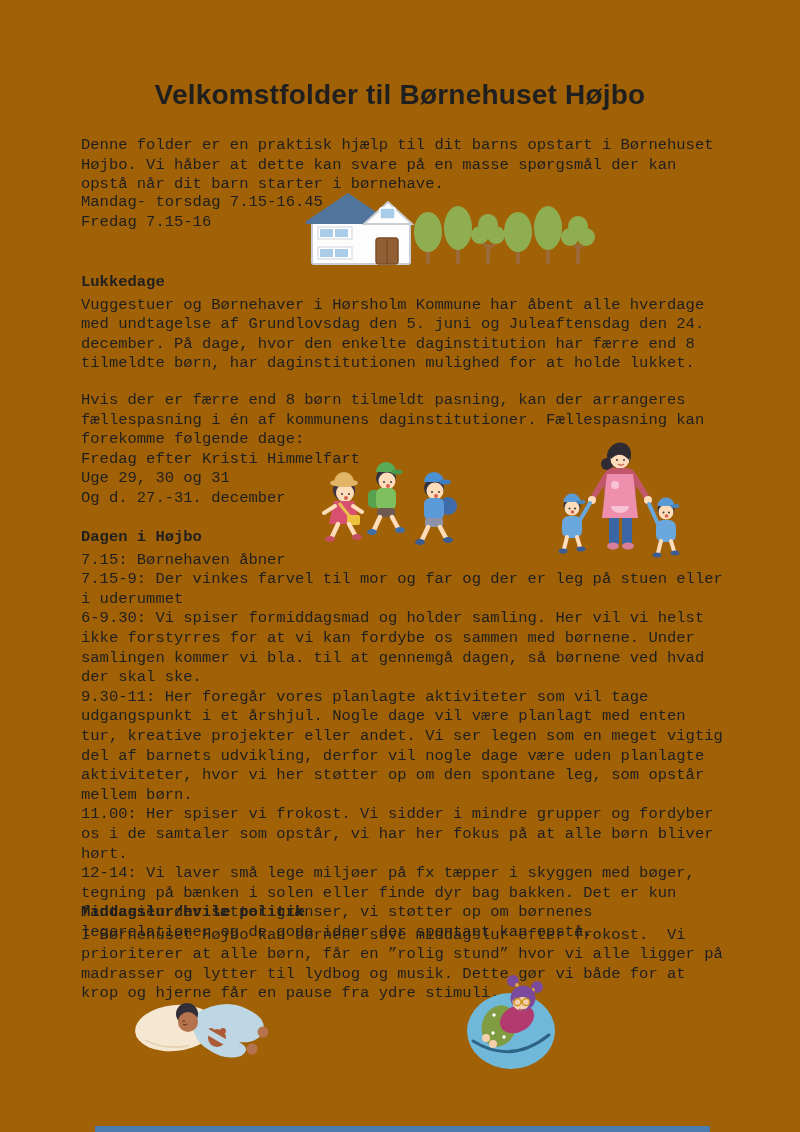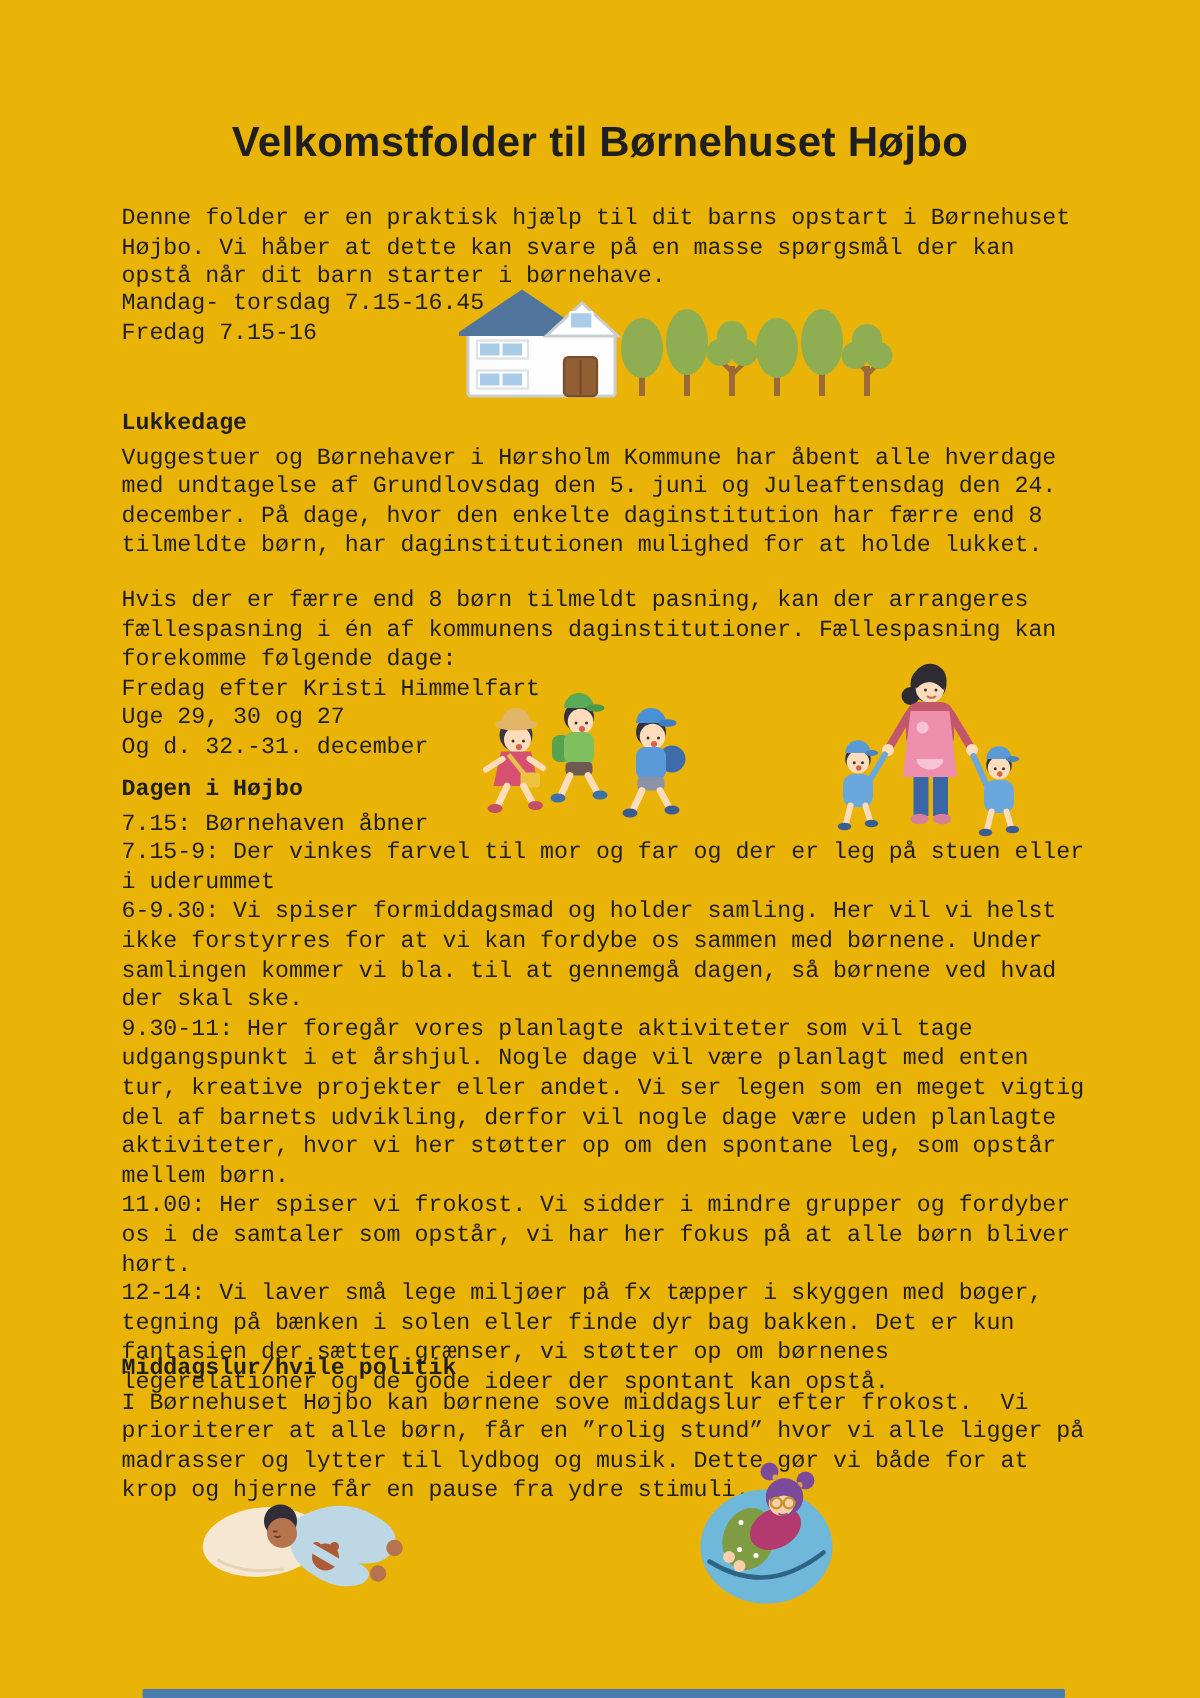--- a/index.html
+++ b/index.html
@@ -1,18 +1,18 @@
 <!DOCTYPE html>
 <html><head>
 <meta charset="utf-8">
 <style>
   html, body { margin: 0; padding: 0; background: #ffffff; }
   .page {
     position: relative; width: 800px; height: 1132px;
-    background: #eab308; overflow: hidden;
+    background: #a16207; overflow: hidden;
     font-family: "Liberation Sans", sans-serif; color: #1f1f1f;
   }
   .title {
     position: absolute; top: 79px; left: 0; width: 800px; margin: 0;
     text-align: center; font-size: 28px; font-weight: bold; letter-spacing: 0.2px;
   }
   .block {
     position: absolute; left: 81px; width: 646px;
     font-size: 15.5px; line-height: 19.6px; font-family: Liberation Mono, monospace;
   }
@@ -92,22 +92,22 @@
   </svg>
 
   <div class="block" style="top:273px">
     <h3>Lukkedage</h3>
     <p>Vuggestuer og Børnehaver i Hørsholm Kommune har åbent alle hverdage med undtagelse af Grundlovsdag den 5. juni og Juleaftensdag den 24. december. På dage, hvor den enkelte daginstitution har færre end 8 tilmeldte børn, har daginstitutionen mulighed for at holde lukket.</p>
   </div>
 
   <div class="block" style="top:391px">
     <p>Hvis der er færre end 8 børn tilmeldt pasning, kan der arrangeres fællespasning i én af kommunens daginstitutioner. Fællespasning kan forekomme følgende dage:</p>
     <p>Fredag efter Kristi Himmelfart</p>
-    <p>Uge 29, 30 og 27</p>
-    <p>Og d. 32.-31. december</p>
+    <p>Uge 29, 30 og 31</p>
+    <p>Og d. 27.-31. december</p>
   </div>
 
   <svg class="illo" style="left:316px; top:452px" width="150" height="122" viewBox="0 0 150 122" aria-hidden="true">
     <g>
       <rect x="52" y="38" width="12" height="18" rx="5" fill="#57a24e"></rect>
       <circle cx="70" cy="26" r="10" fill="#33313b"></circle>
       <circle cx="71" cy="29" r="8.5" fill="#ffdcba"></circle>
       <path d="M60,20 A10 10 0 0 1 80,20 Z" fill="#5aab57"></path>
       <ellipse cx="81" cy="20" rx="6" ry="2.5" fill="#4c984a"></ellipse>
       <circle cx="68" cy="30" r="1" fill="#3a3640"></circle>
@@ -203,21 +203,21 @@
       <circle cx="121.5" cy="76" r="1.8" fill="#d8604f"></circle>
       <rect x="111" y="80" width="20" height="22" rx="7" fill="#6aa7dd"></rect>
       <line x1="113" y1="84" x2="104" y2="64" stroke="#6aa7dd" stroke-width="4" stroke-linecap="round"></line>
       <line x1="116" y1="101" x2="113" y2="113" stroke="#ffdcba" stroke-width="4" stroke-linecap="round"></line>
       <line x1="126" y1="101" x2="129" y2="111" stroke="#ffdcba" stroke-width="4" stroke-linecap="round"></line>
       <ellipse cx="112" cy="115" rx="4.5" ry="2.5" fill="#3a5c92"></ellipse>
         <ellipse cx="130" cy="113" rx="4.5" ry="2.5" fill="#3a5c92"></ellipse>
     </g>
   </svg>
 
-  <div class="block" style="top:517px">
+  <div class="block" style="top:528px">
     <h3>Dagen i Højbo</h3>
     <p>7.15: Børnehaven åbner</p>
     <p>7.15-9: Der vinkes farvel til mor og far og der er leg på stuen eller i uderummet</p>
     <p>6-9.30: Vi spiser formiddagsmad og holder samling. Her vil vi helst ikke forstyrres for at vi kan fordybe os sammen med børnene. Under samlingen kommer vi bla. til at gennemgå dagen, så børnene ved hvad der skal ske.</p>
     <p>9.30-11: Her foregår vores planlagte aktiviteter som vil tage udgangspunkt i et årshjul. Nogle dage vil være planlagt med enten tur, kreative projekter eller andet. Vi ser legen som en meget vigtig del af barnets udvikling, derfor vil nogle dage være uden planlagte aktiviteter, hvor vi her støtter op om den spontane leg, som opstår mellem børn.</p>
     <p>11.00: Her spiser vi frokost. Vi sidder i mindre grupper og fordyber os i de samtaler som opstår, vi har her fokus på at alle børn bliver hørt.</p>
     <p>12-14: Vi laver små lege miljøer på fx tæpper i skyggen med bøger, tegning på bænken i solen eller finde dyr bag bakken. Det er kun fantasien der sætter grænser, vi støtter op om børnenes legerelationer og de gode ideer der spontant kan opstå.</p>
   </div>
 
   <div class="block" style="top:903px">

